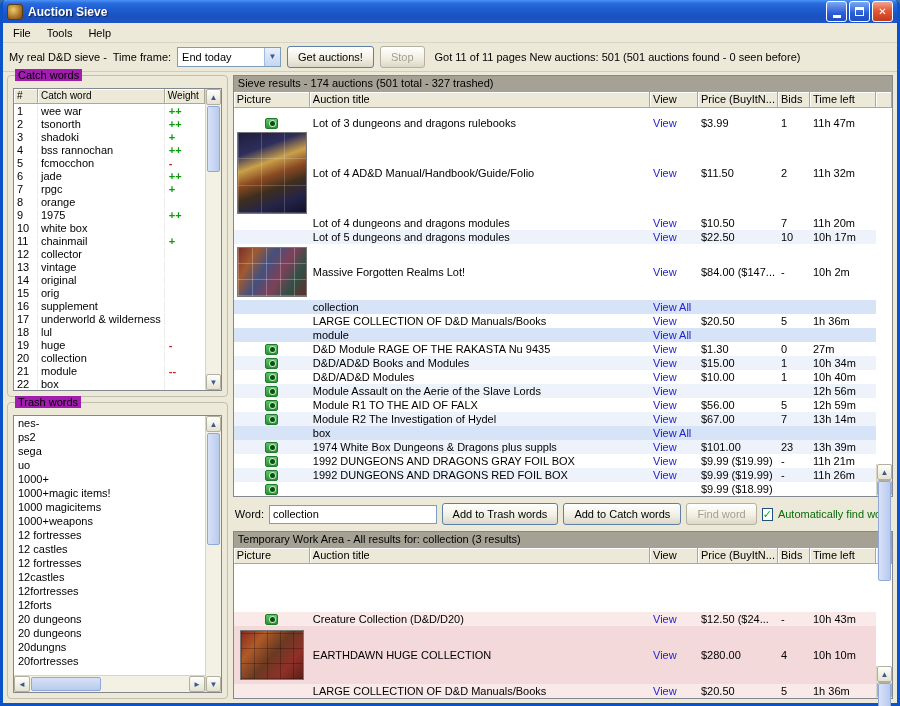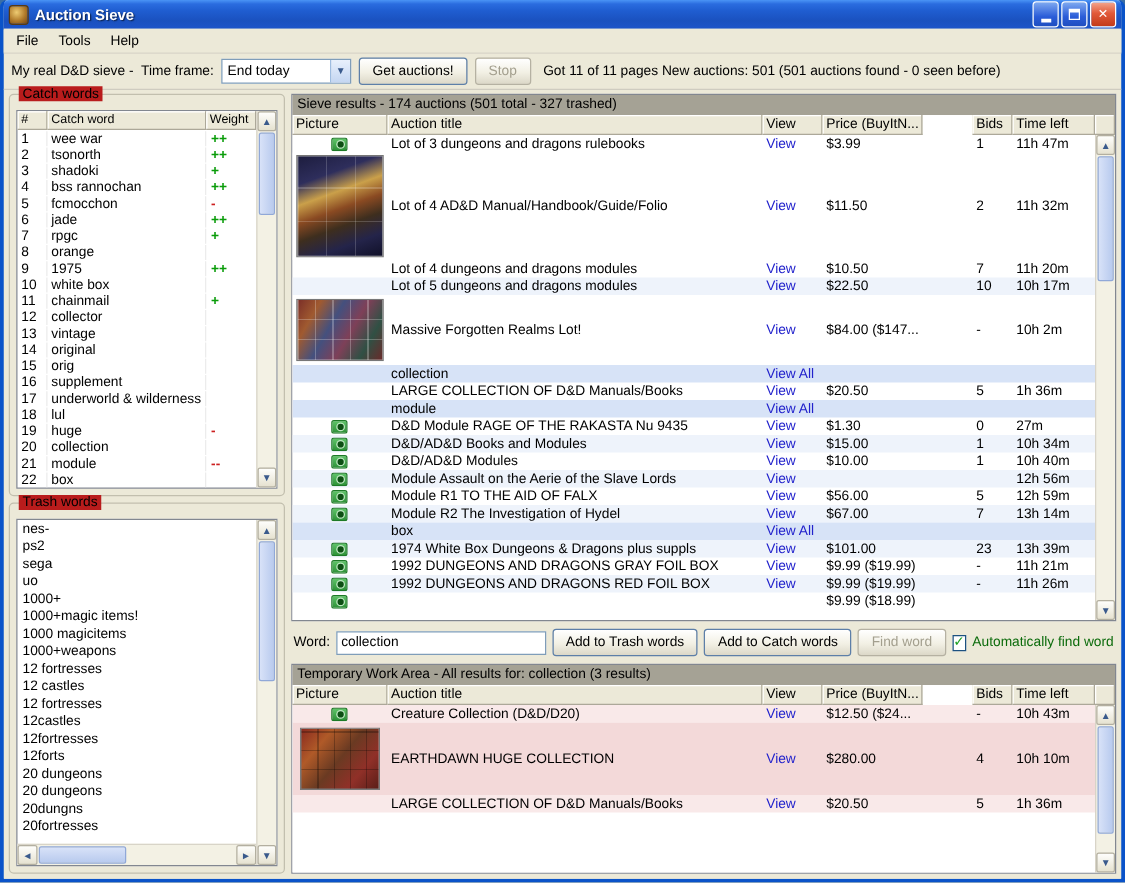--- a/index.html
+++ b/index.html
@@ -43,21 +43,21 @@
 
   
   .main { flex:1; display:flex; gap:5px; padding:3px 4px 4px; min-height:0; }
   .left { flex:0 0 200px; display:flex; flex-direction:column; gap:5px; min-height:0; }
   .right { flex:1; display:flex; flex-direction:column; gap:4px; min-width:0; min-height:0; }
 
   
   .groupbox { position:relative; border:1px solid #c2bfae; border-radius:4px; padding:12px 5px 5px; }
   .groupbox.catch { flex:0 0 322px; }
   .groupbox.trash { flex:1; min-height:0; }
-  .gb-label { position:absolute; top:-7px; left:7px; background:#b91c1c; padding:0 3px; }
+  .gb-label { position:absolute; top:-7px; left:7px; background:#a21caf; padding:0 3px; }
   .gb-body { height:100%; }
   .listwrap { display:flex; height:100%; border:1px solid #828790; background:#fff; }
   .list-main { flex:1; display:flex; flex-direction:column; min-width:0; }
 
   .cw-header { display:flex; flex:0 0 15px; }
   .cw-h { background:#ECE9D8; border-right:1px solid #aca899; border-bottom:1px solid #aca899;
     box-shadow:inset 1px 1px 0 #fff; padding:1px 3px; font-size:10px; white-space:nowrap; overflow:hidden; }
   .cw-num { flex:0 0 24px; }
   .cw-word { flex:1; min-width:0; }
   .cw-weight { flex:0 0 40px; }
@@ -90,23 +90,23 @@
   .panel.work  { flex:1; }
   .panel-title { flex:0 0 16px; background:#a5a295; padding:1px 4px; white-space:nowrap; overflow:hidden; }
   .grid-header { display:flex; flex:0 0 16px; }
   .gh { background:#ECE9D8; border-right:1px solid #aca899; border-bottom:1px solid #aca899;
     box-shadow:inset 1px 1px 0 #fff; padding:1px 3px; white-space:nowrap; overflow:hidden; }
   .gh-spacer { flex:0 0 16px; }
   .c-pic   { flex:0 0 76px; }
   .c-title { flex:1; min-width:0; }
   .c-view  { flex:0 0 48px; }
   .c-price { flex:0 0 80px; }
-  .c-bids  { flex:0 0 32px;margin-left:40px; }
+  .c-bids  { flex:0 0 32px; }
   .c-time  { flex:0 0 66px; }
-  .gridwrap { flex:1; display:flex; min-height:0; }
+  .gridwrap { flex:1; display:flex; min-height:0;align-items:flex-end; }
   .rows { flex:1; min-width:0; overflow:hidden; background:#fff; }
   .row { display:flex; align-items:center; height:14px; }
   .row .cell { padding:0 3px; white-space:nowrap; overflow:hidden; }
   .row .c-pic { display:flex; align-items:center; justify-content:center; }
   .row.thumb1 { height:86px; } .row.thumb2 { height:56px; } .row.thumb3 { height:58px; }
   .sieve .rows > .row:nth-of-type(even) { background:#eef3fb; }
   .sieve .rows > .row.group { background:#d7e3f7; }
   .sieve .rows > .row.thumb1, .sieve .rows > .row.thumb2 { background:#fff; }
   .work .rows > .row { background:#f9e9e9; }
   .work .rows > .row:nth-of-type(even) { background:#f3d9d9; }

